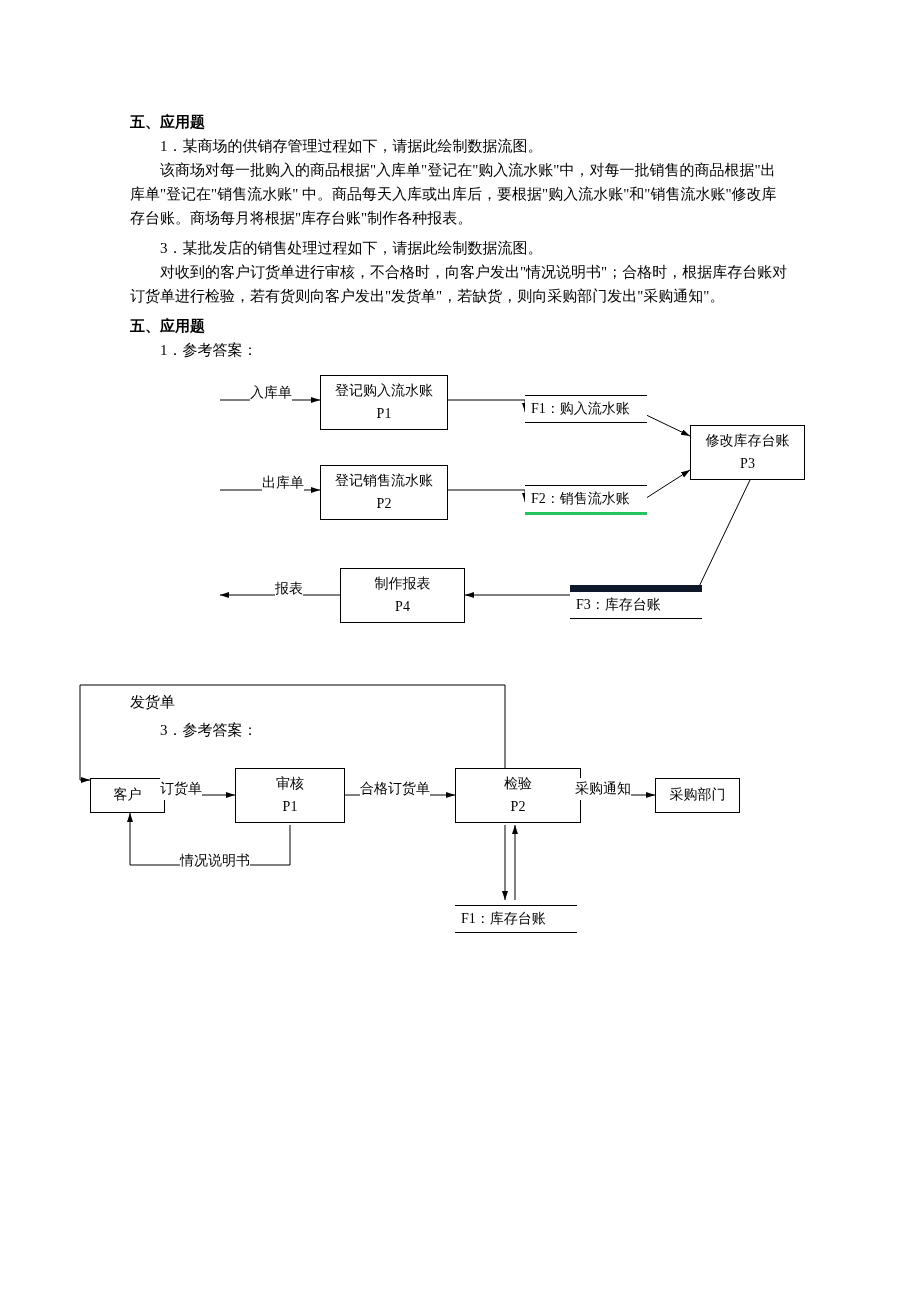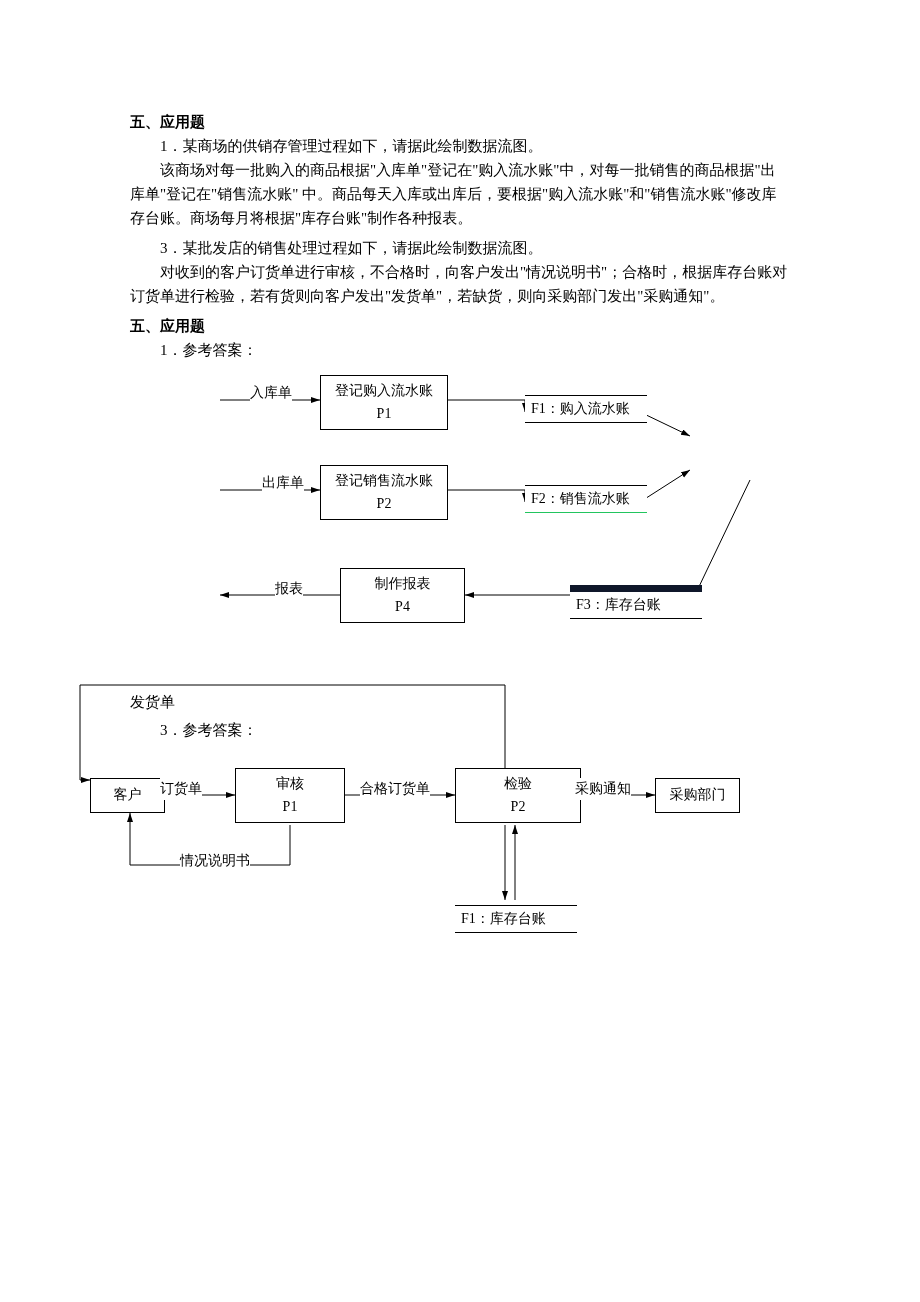--- a/index.html
+++ b/index.html
@@ -80,27 +80,31 @@
   </svg>
 
   <div class="box" style="left:190px; top:5px; width:128px; height:55px;">
     <span>登记购入流水账</span>
     <span>P1</span>
   </div>
   <div class="box" style="left:190px; top:95px; width:128px; height:55px;">
     <span>登记销售流水账</span>
     <span>P2</span>
   </div>
+  <div class="box" style="left:560px; top:55px; width:115px; height:55px;">
+    <span>修改库存台账</span>
+    <span>P3</span>
+  </div>
   <div class="box" style="left:210px; top:198px; width:125px; height:55px;">
     <span>制作报表</span>
     <span>P4</span>
   </div>
 
   <div class="label" style="left:395px; top:25px; padding:2px 6px; border-top:1px solid #000; border-bottom:1px solid #000; width:110px;">F1：购入流水账</div>
-  <div class="label" style="left:395px; top:115px; padding:2px 6px; border-top:1px solid #000; border-bottom:1px solid #22c55e; width:110px;">F2：销售流水账</div>
+  <div class="label" style="left:395px; top:115px; padding:2px 6px; border-top:1px solid #000; border-bottom:3px solid #22c55e; width:110px;">F2：销售流水账</div>
   <div class="label" style="left:440px; top:215px; padding:2px 6px; border-top:7px solid #0f172a; border-bottom:1px solid #000; width:120px;">F3：库存台账</div>
 
   <span class="label" style="left:120px; top:12px;">入库单</span>
   <span class="label" style="left:132px; top:102px;">出库单</span>
   <span class="label" style="left:145px; top:208px;">报表</span>
 </div>
 
 <div style="text-align:left; margin-top:40px;">
   <span>发货单</span>
 </div>

